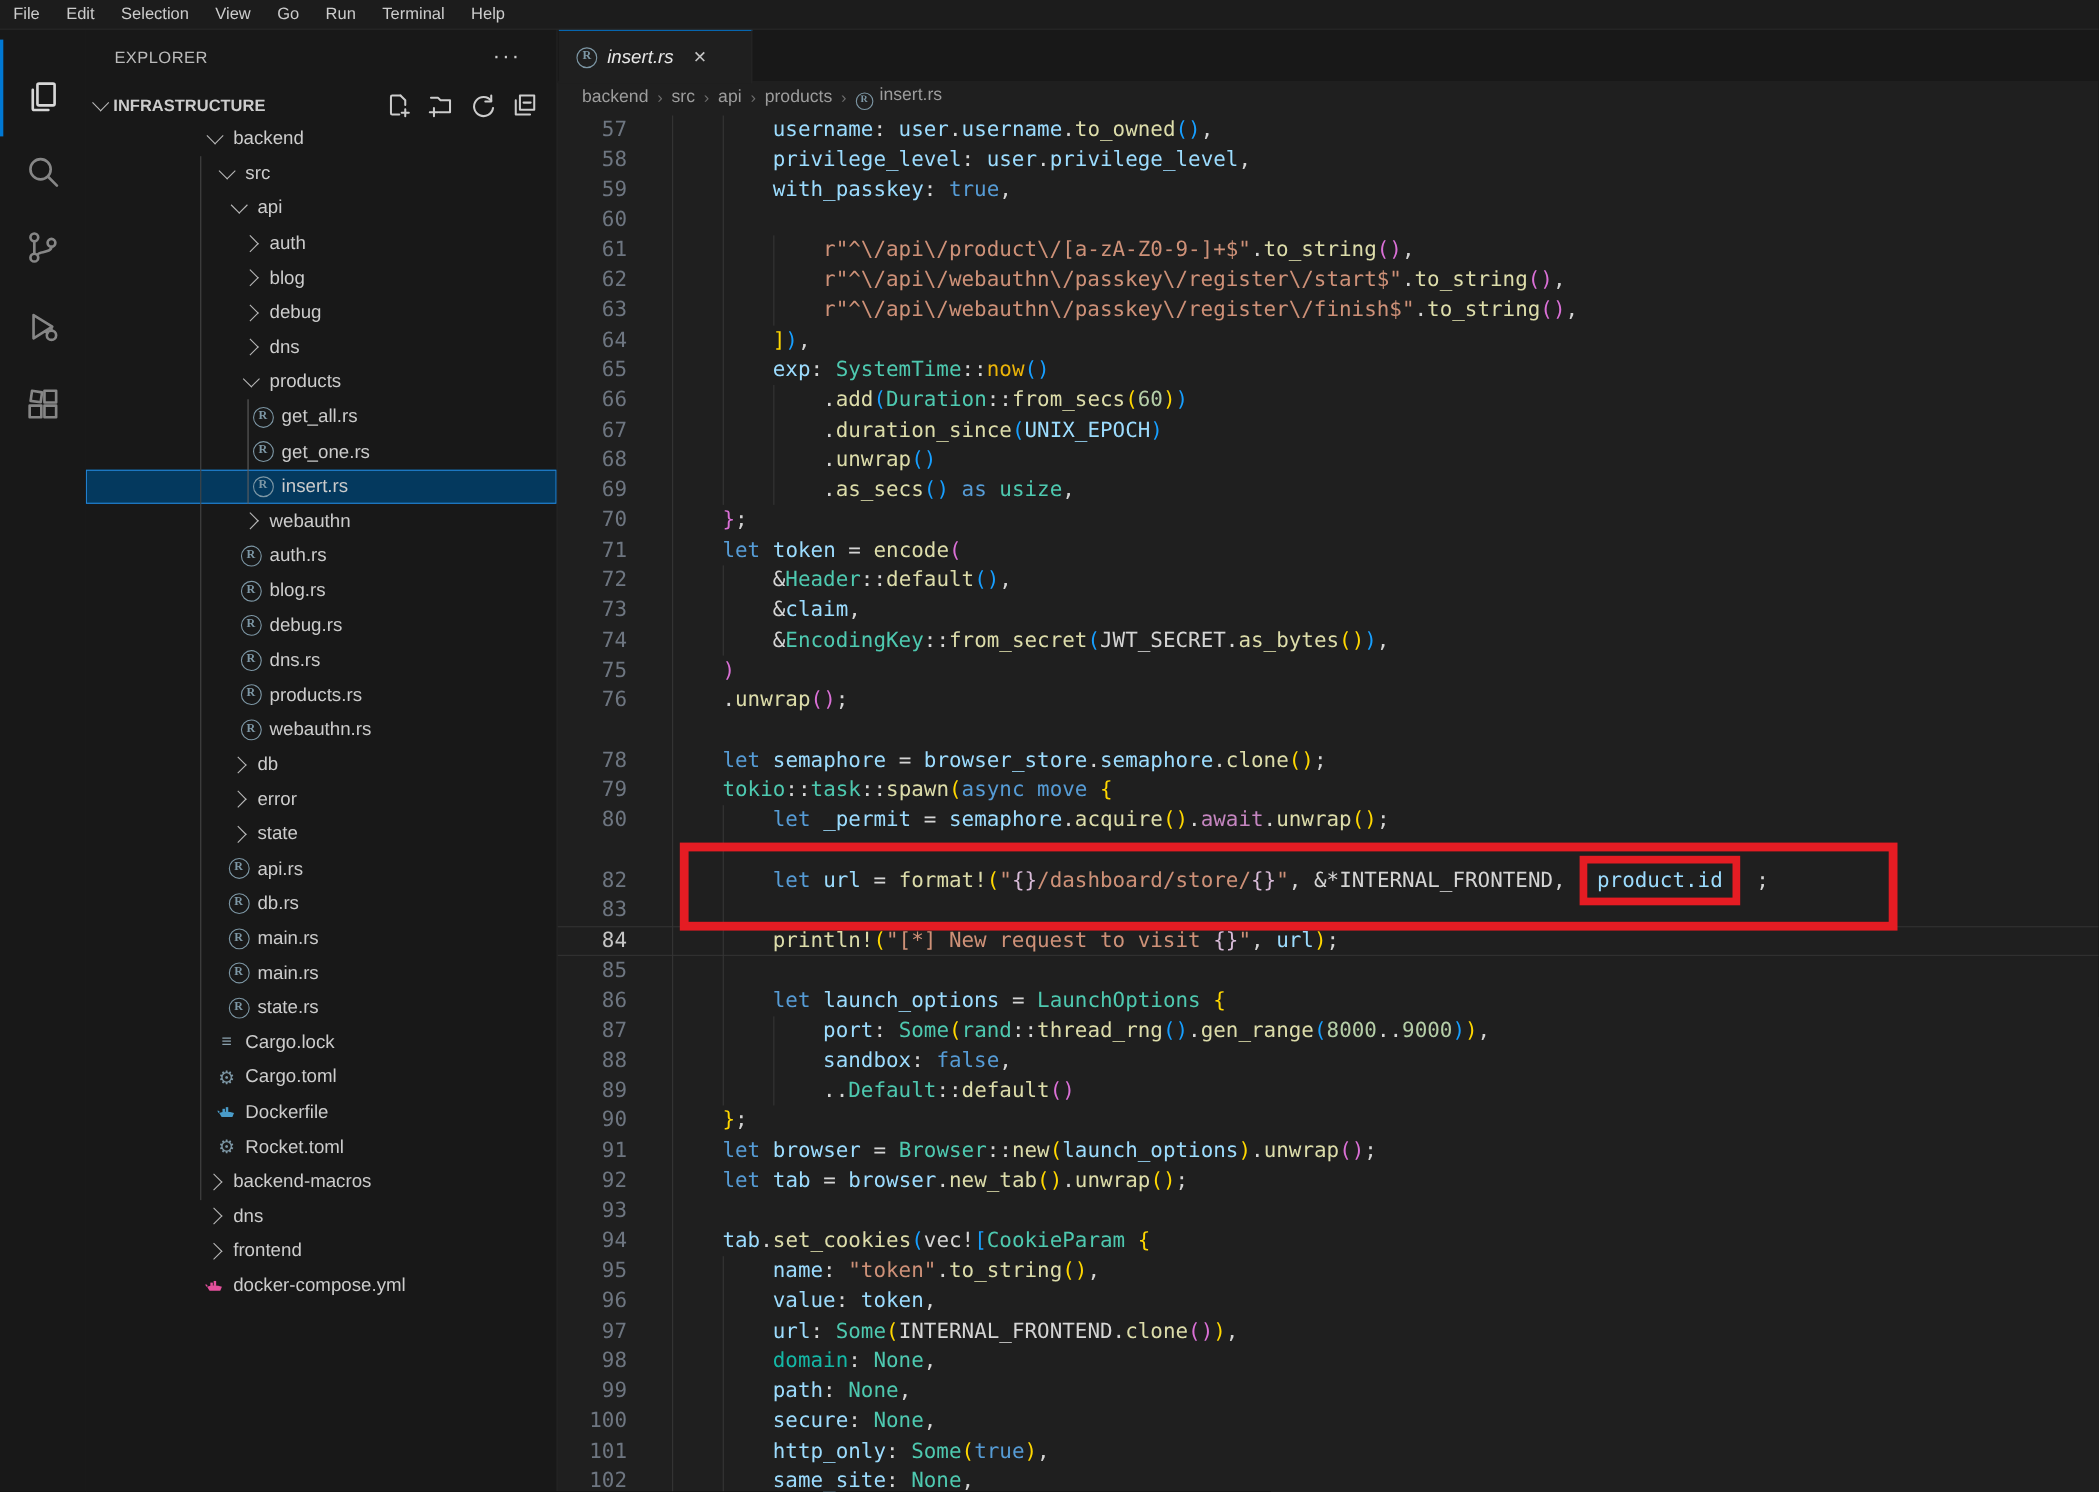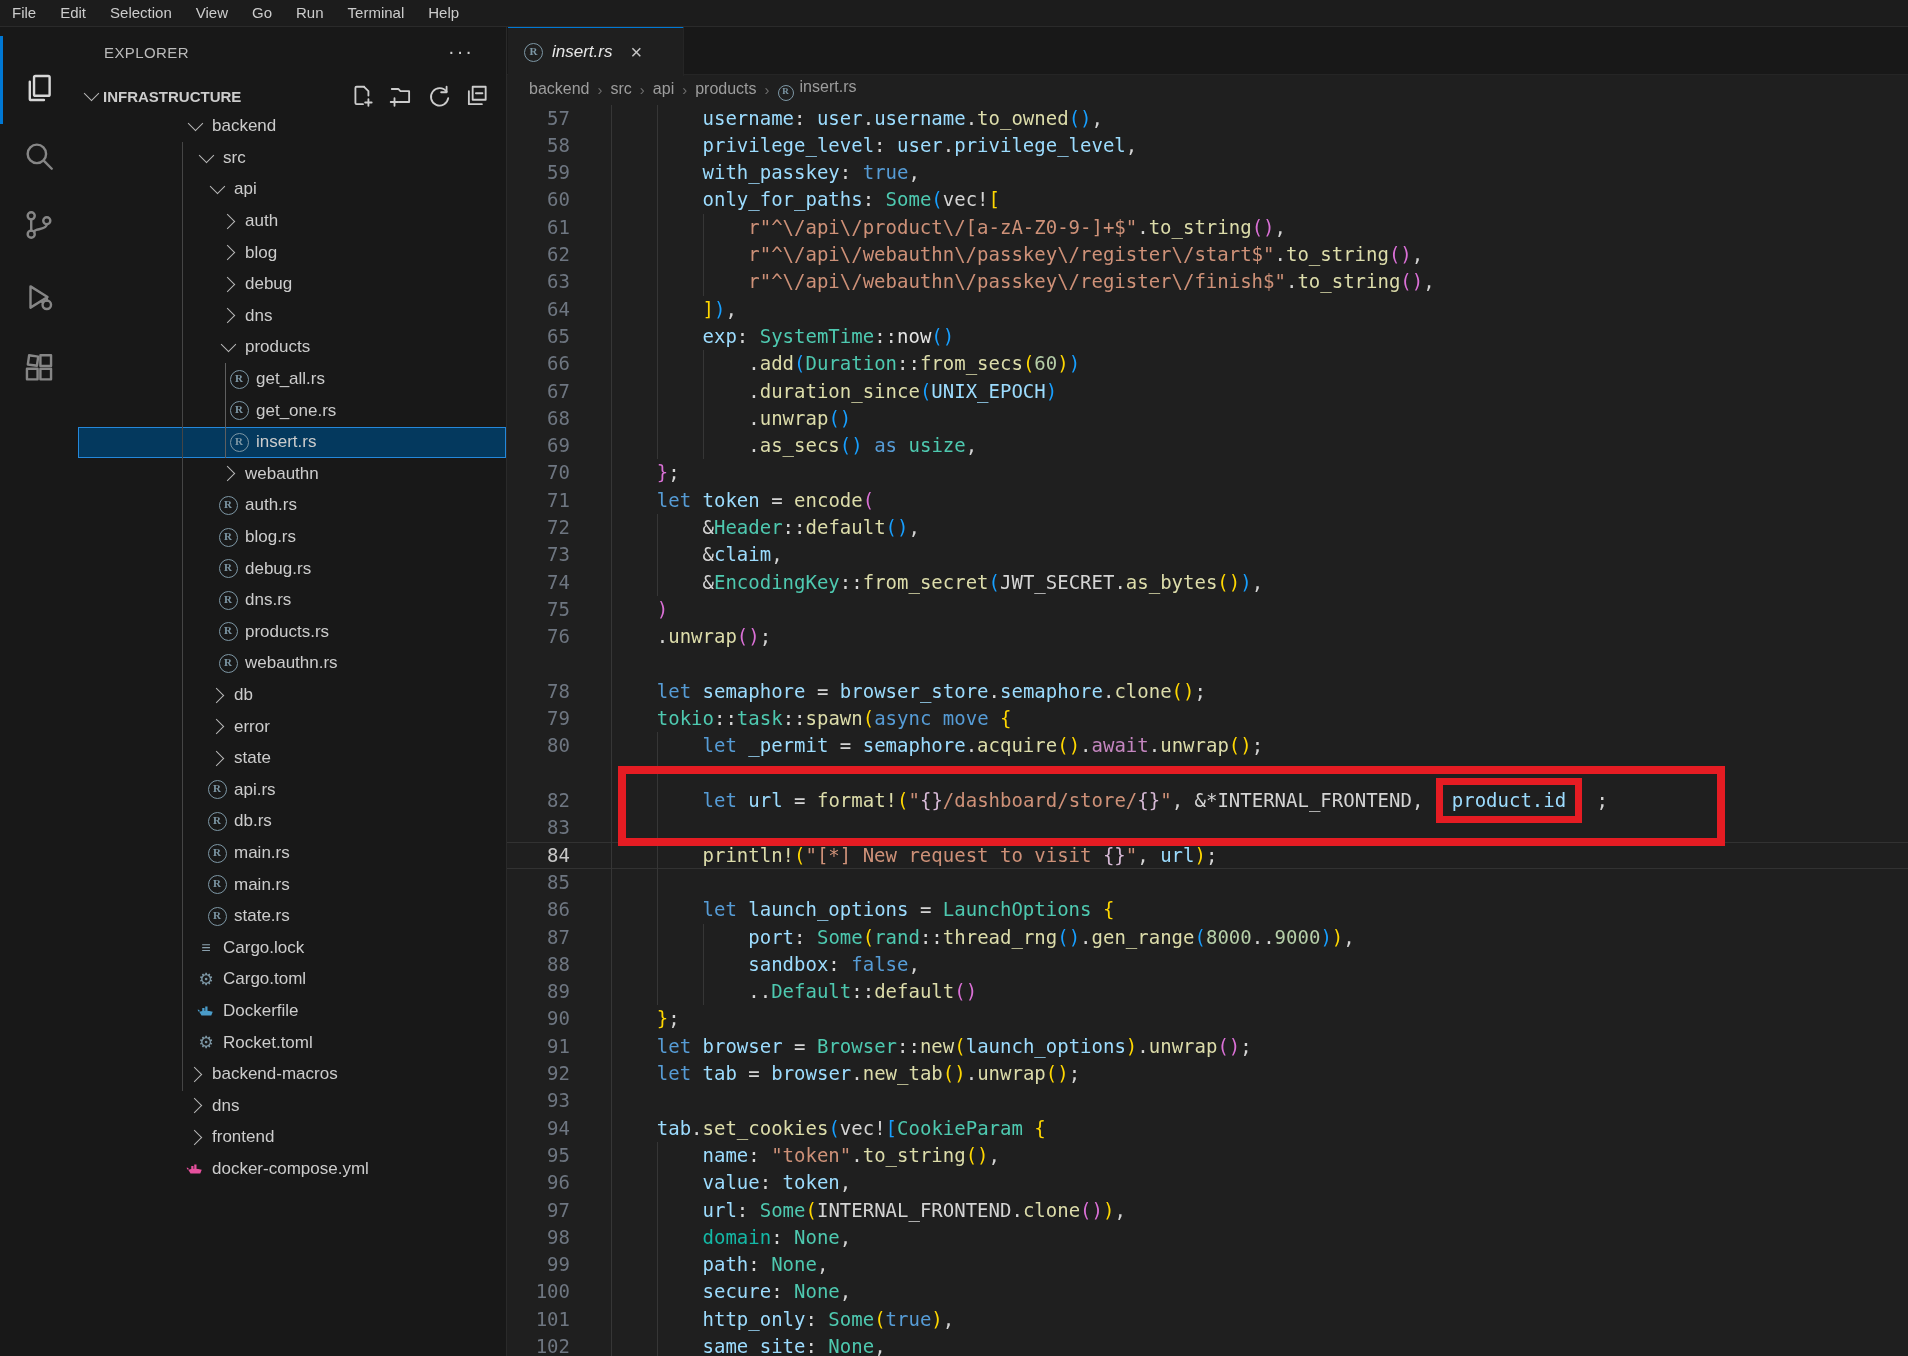--- a/index.html
+++ b/index.html
@@ -436,26 +436,26 @@
         <span class="bc-item">products</span>
         <span class="bc-sep">›</span>
         <span class="bc-item"><span class="rust-ic" style="display:inline-block;vertical-align:-2px">R</span>insert.rs</span>
       </div>
     <div id="code">
       <div id="cur-line" style="top: 737.6px;"></div>
       <div id="anno-outer" style="left: 111px; top: 661.7px; width: 1107px; height: 80px; border-color: rgb(229, 28, 35);"></div>
     <div class="cline" style="top: 0.5px;"><span class="cnum">57</span><span class="ctxt"><span>        </span><span style="color:#9cdcfe">username</span><span style="color:#d4d4d4">: </span><span style="color:#9cdcfe">user</span><span style="color:#d4d4d4">.</span><span style="color:#9cdcfe">username</span><span style="color:#d4d4d4">.</span><span style="color:#dcdcaa">to_owned</span><span style="color:#179fff">()</span><span style="color:#d4d4d4">,</span></span></div>
         <div class="cline" style="top: 27.8px;"><span class="cnum">58</span><span class="ctxt"><span>        </span><span style="color:#9cdcfe">privilege_level</span><span style="color:#d4d4d4">: </span><span style="color:#9cdcfe">user</span><span style="color:#d4d4d4">.</span><span style="color:#9cdcfe">privilege_level</span><span style="color:#d4d4d4">,</span></span></div>
         <div class="cline" style="top: 55.1px;"><span class="cnum">59</span><span class="ctxt"><span>        </span><span style="color:#9cdcfe">with_passkey</span><span style="color:#d4d4d4">: </span><span style="color:#569cd6">true</span><span style="color:#d4d4d4">,</span></span></div>
-        <div class="cline" style="top: 82.4px;"><span class="cnum">60</span><span class="ctxt"><span>        </span><span style="color:#9cdcfe">only_for_paths</span><span style="color:#d4d4d4">: </span><span style="color:#4ec9b0">Some</span><span style="color:#179fff">(</span><span style="color:#d4d4d4">vec!</span><span style="color:#ffd700">[</span></span></div>
+        <div class="cline" style="top: 82.4px;"><span class="cnum">60</span></div>
         <div class="cline" style="top: 109.7px;"><span class="cnum">61</span><span class="ctxt"><span>            </span><span style="color:#ce9178">r"^\/api\/product\/[a-zA-Z0-9-]+$"</span><span style="color:#d4d4d4">.</span><span style="color:#dcdcaa">to_string</span><span style="color:#da70d6">()</span><span style="color:#d4d4d4">,</span></span></div>
         <div class="cline" style="top: 137px;"><span class="cnum">62</span><span class="ctxt"><span>            </span><span style="color:#ce9178">r"^\/api\/webauthn\/passkey\/register\/start$"</span><span style="color:#d4d4d4">.</span><span style="color:#dcdcaa">to_string</span><span style="color:#da70d6">()</span><span style="color:#d4d4d4">,</span></span></div>
         <div class="cline" style="top: 164.3px;"><span class="cnum">63</span><span class="ctxt"><span>            </span><span style="color:#ce9178">r"^\/api\/webauthn\/passkey\/register\/finish$"</span><span style="color:#d4d4d4">.</span><span style="color:#dcdcaa">to_string</span><span style="color:#da70d6">()</span><span style="color:#d4d4d4">,</span></span></div>
         <div class="cline" style="top: 191.6px;"><span class="cnum">64</span><span class="ctxt"><span>        </span><span style="color:#ffd700">]</span><span style="color:#179fff">)</span><span style="color:#d4d4d4">,</span></span></div>
-        <div class="cline" style="top: 218.9px;"><span class="cnum">65</span><span class="ctxt"><span>        </span><span style="color:#9cdcfe">exp</span><span style="color:#d4d4d4">: </span><span style="color:#4ec9b0">SystemTime</span><span style="color:#d4d4d4">::</span><span style="color:#e5e5e5">now</span><span style="color:#179fff">()</span></span></div>
+        <div class="cline" style="top: 218.9px;"><span class="cnum">65</span><span class="ctxt"><span>        </span><span style="color:#9cdcfe">exp</span><span style="color:#d4d4d4">: </span><span style="color:#4ec9b0">SystemTime</span><span style="color:#d4d4d4">::</span><span style="color:#eab308">now</span><span style="color:#179fff">()</span></span></div>
         <div class="cline" style="top: 246.2px;"><span class="cnum">66</span><span class="ctxt"><span>            </span><span style="color:#d4d4d4">.</span><span style="color:#dcdcaa">add</span><span style="color:#179fff">(</span><span style="color:#4ec9b0">Duration</span><span style="color:#d4d4d4">::</span><span style="color:#dcdcaa">from_secs</span><span style="color:#ffd700">(</span><span style="color:#b5cea8">60</span><span style="color:#ffd700">)</span><span style="color:#179fff">)</span></span></div>
         <div class="cline" style="top: 273.5px;"><span class="cnum">67</span><span class="ctxt"><span>            </span><span style="color:#d4d4d4">.</span><span style="color:#dcdcaa">duration_since</span><span style="color:#179fff">(</span><span style="color:#9cdcfe">UNIX_EPOCH</span><span style="color:#179fff">)</span></span></div>
         <div class="cline" style="top: 300.8px;"><span class="cnum">68</span><span class="ctxt"><span>            </span><span style="color:#d4d4d4">.</span><span style="color:#dcdcaa">unwrap</span><span style="color:#179fff">()</span></span></div>
         <div class="cline" style="top: 328.1px;"><span class="cnum">69</span><span class="ctxt"><span>            </span><span style="color:#d4d4d4">.</span><span style="color:#dcdcaa">as_secs</span><span style="color:#179fff">()</span><span style="color:#d4d4d4"> </span><span style="color:#569cd6">as</span><span style="color:#d4d4d4"> </span><span style="color:#4ec9b0">usize</span><span style="color:#d4d4d4">,</span></span></div>
         <div class="cline" style="top: 355px;"><span class="cnum">70</span><span class="ctxt"><span>    </span><span style="color:#da70d6">}</span><span style="color:#d4d4d4">;</span></span></div>
         <div class="cline" style="top: 382.7px;"><span class="cnum">71</span><span class="ctxt"><span>    </span><span style="color:#569cd6">let</span><span style="color:#d4d4d4"> </span><span style="color:#9cdcfe">token</span><span style="color:#d4d4d4"> = </span><span style="color:#dcdcaa">encode</span><span style="color:#da70d6">(</span></span></div>
         <div class="cline" style="top: 410px;"><span class="cnum">72</span><span class="ctxt"><span>        </span><span style="color:#d4d4d4">&amp;</span><span style="color:#4ec9b0">Header</span><span style="color:#d4d4d4">::</span><span style="color:#dcdcaa">default</span><span style="color:#179fff">()</span><span style="color:#d4d4d4">,</span></span></div>
         <div class="cline" style="top: 437.3px;"><span class="cnum">73</span><span class="ctxt"><span>        </span><span style="color:#d4d4d4">&amp;</span><span style="color:#9cdcfe">claim</span><span style="color:#d4d4d4">,</span></span></div>
         <div class="cline" style="top: 464.6px;"><span class="cnum">74</span><span class="ctxt"><span>        </span><span style="color:#d4d4d4">&amp;</span><span style="color:#4ec9b0">EncodingKey</span><span style="color:#d4d4d4">::</span><span style="color:#dcdcaa">from_secret</span><span style="color:#179fff">(</span><span style="color:#d4d4d4">JWT_SECRET</span><span style="color:#d4d4d4">.</span><span style="color:#dcdcaa">as_bytes</span><span style="color:#ffd700">()</span><span style="color:#179fff">)</span><span style="color:#d4d4d4">,</span></span></div>
         <div class="cline" style="top: 491.9px;"><span class="cnum">75</span><span class="ctxt"><span>    </span><span style="color:#da70d6">)</span></span></div>

